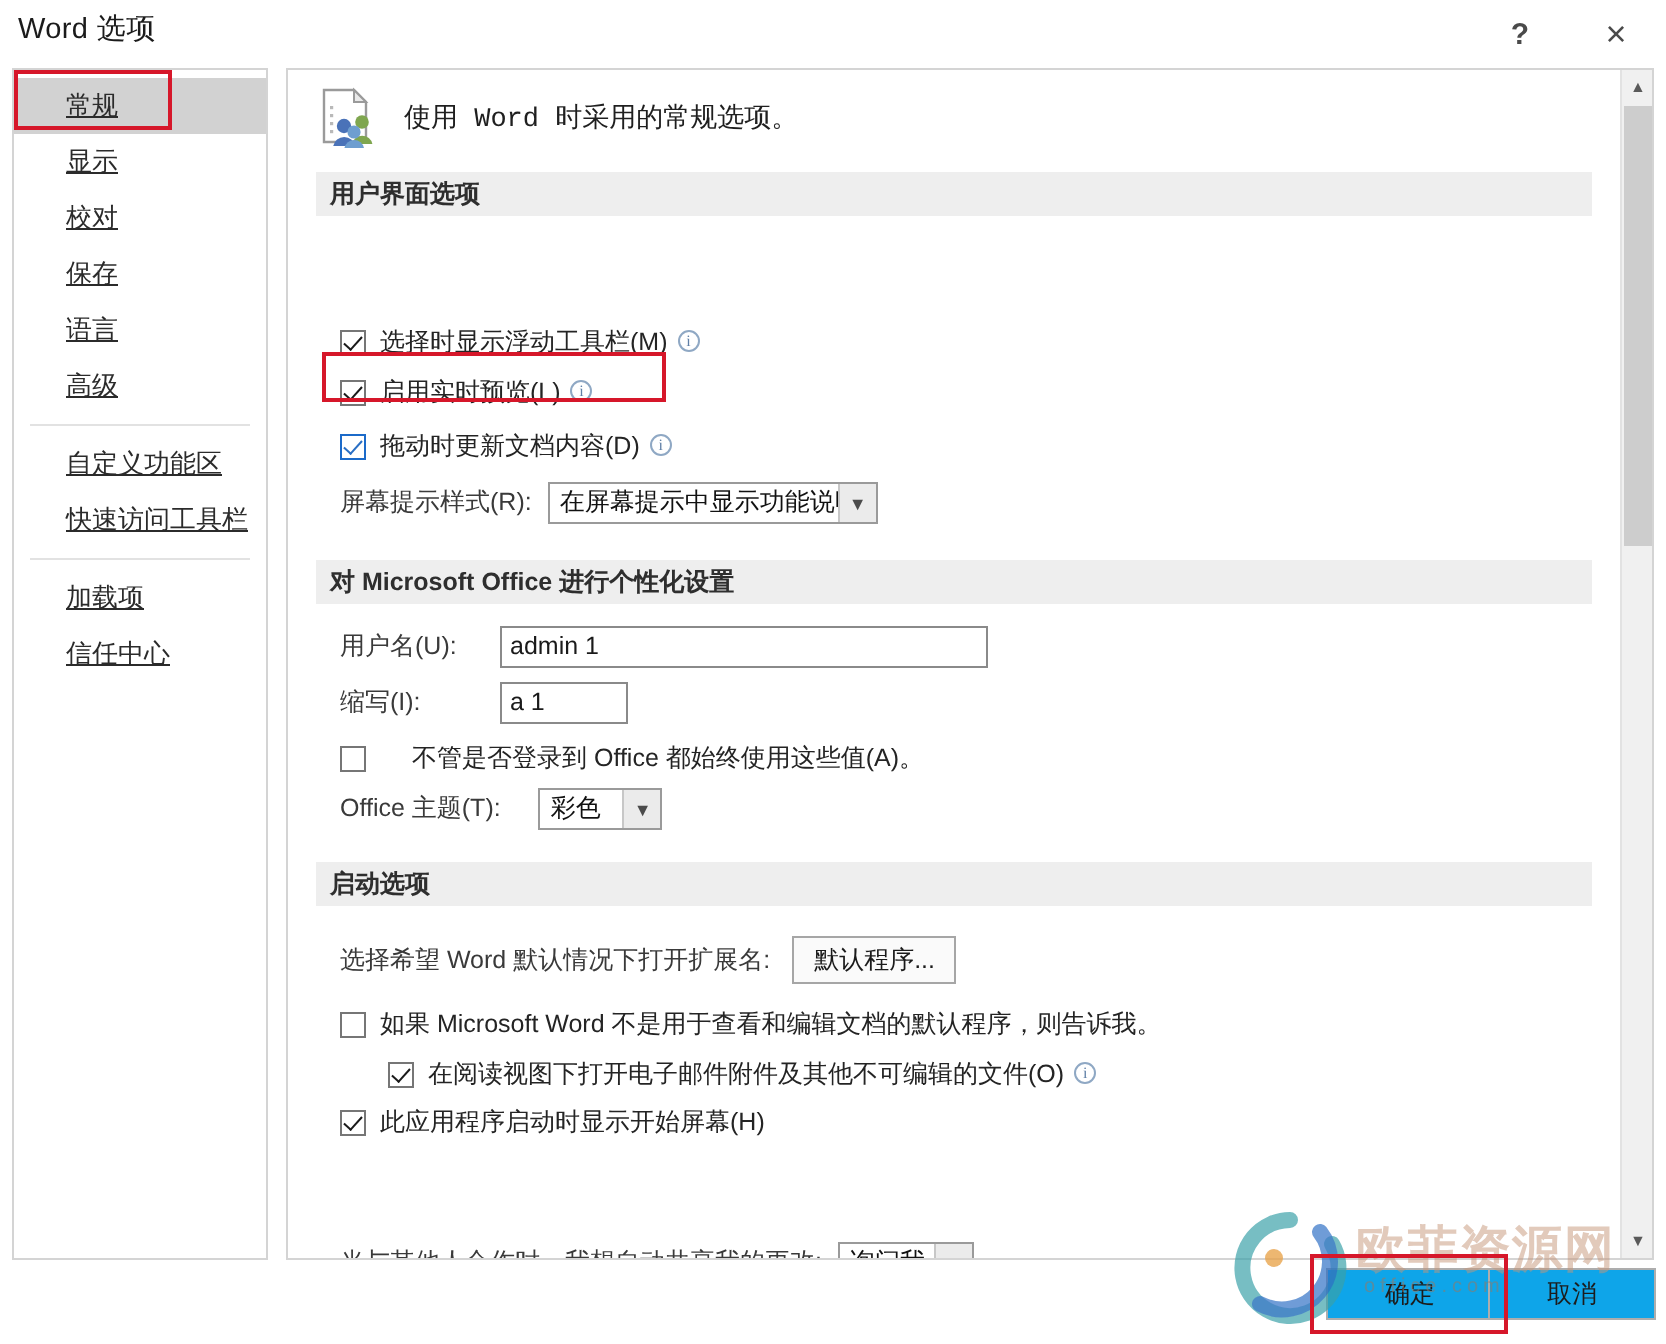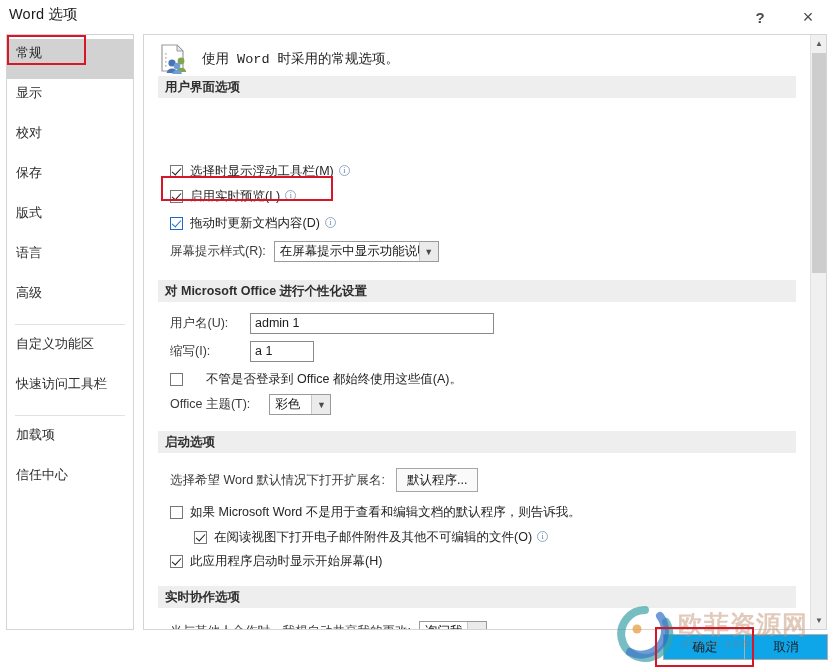--- a/index.html
+++ b/index.html
@@ -37,24 +37,25 @@
   
   .sidebar {
     position: absolute; left: 6px; top: 34px;
     width: 128px; height: 596px;
     background: #ffffff;
     border: 1px solid #d4d4d4;
     padding-top: 4px;
   }
   .side-item {
     position: relative;
-    height: 40px; line-height: 28px;
-    padding-left: 9px;
+    height: 28px; line-height: 28px;
+    padding-left: 26px;
     font-size: 13px; color: #2b2b2b;
     white-space: nowrap;
+    text-decoration: underline;
   }
   .side-item.selected { background: #d2d2d2; }
   .side-sep {
     height: 1px; background: #e2e2e2;
     margin: 5px 8px 5px 8px;
   }
 
   
   .anno-box {
     position: absolute;
@@ -212,23 +213,20 @@
       <span>常规</span>
     </div>
     <div class="side-item">
       <span>显示</span>
     </div>
     <div class="side-item">
       <span>校对</span>
     </div>
     <div class="side-item">
       <span>保存</span>
-    </div>
-    <div class="side-item">
-      <span>版式</span>
     </div>
     <div class="side-item">
       <span>语言</span>
     </div>
     <div class="side-item">
       <span>高级</span>
     </div>
     <div class="side-sep"></div>
     <div class="side-item">
       <span>自定义功能区</span>
@@ -263,21 +261,21 @@
             <path d="M8.6 30 a5.6 5.6 0 0 1 11 0 z" fill="#4a72b8"></path>
             <circle cx="23" cy="18" r="3.4" fill="#7fa64f"></circle>
             <path d="M18 29 a5.2 5.2 0 0 1 10.2 0 z" fill="#7fa64f"></path>
             <circle cx="19" cy="23" r="3.3" fill="#6e9ed0"></circle>
             <path d="M14.2 31 a5 5 0 0 1 9.8 0 z" fill="#6e9ed0"></path>
           </svg>
         </span>
         <span class="pane-head-text">使用 Word 时采用的常规选项。</span>
       </div>
 
-      <div class="sec-head" style="top:41px;">用户界面选项</div>
+      <div class="sec-head" style="top:51px;">用户界面选项</div>
 
       <div class="row" style="left:26px; top:128px;">
         <span class="cb checked"></span>
         <span class="lbl">选择时显示浮动工具栏(M)</span>
         <span class="info-i">i</span>
       </div>
 
       <div class="row" style="left:26px; top:153px;">
         <span class="cb checked"></span>
         <span class="lbl">启用实时预览(L)</span>
@@ -339,21 +337,20 @@
         <span class="cb checked"></span>
         <span class="lbl">在阅读视图下打开电子邮件附件及其他不可编辑的文件(O)</span>
         <span class="info-i">i</span>
       </div>
 
       <div class="row" style="left:26px; top:518px;">
         <span class="cb checked"></span>
         <span class="lbl">此应用程序启动时显示开始屏幕(H)</span>
       </div>
 
-      <div class="sec-head" style="top:551px;">实时协作选项</div>
 
       <div class="row" style="left:26px; top:586px;">
         <span class="lbl-gray">当与其他人合作时，我想自动共享我的更改:</span>
         <span class="combo" style="width:68px; margin-left:8px;">
           <span class="val">询问我</span>
           <span class="arrow">▼</span>
         </span>
       </div>
 
     </div>

